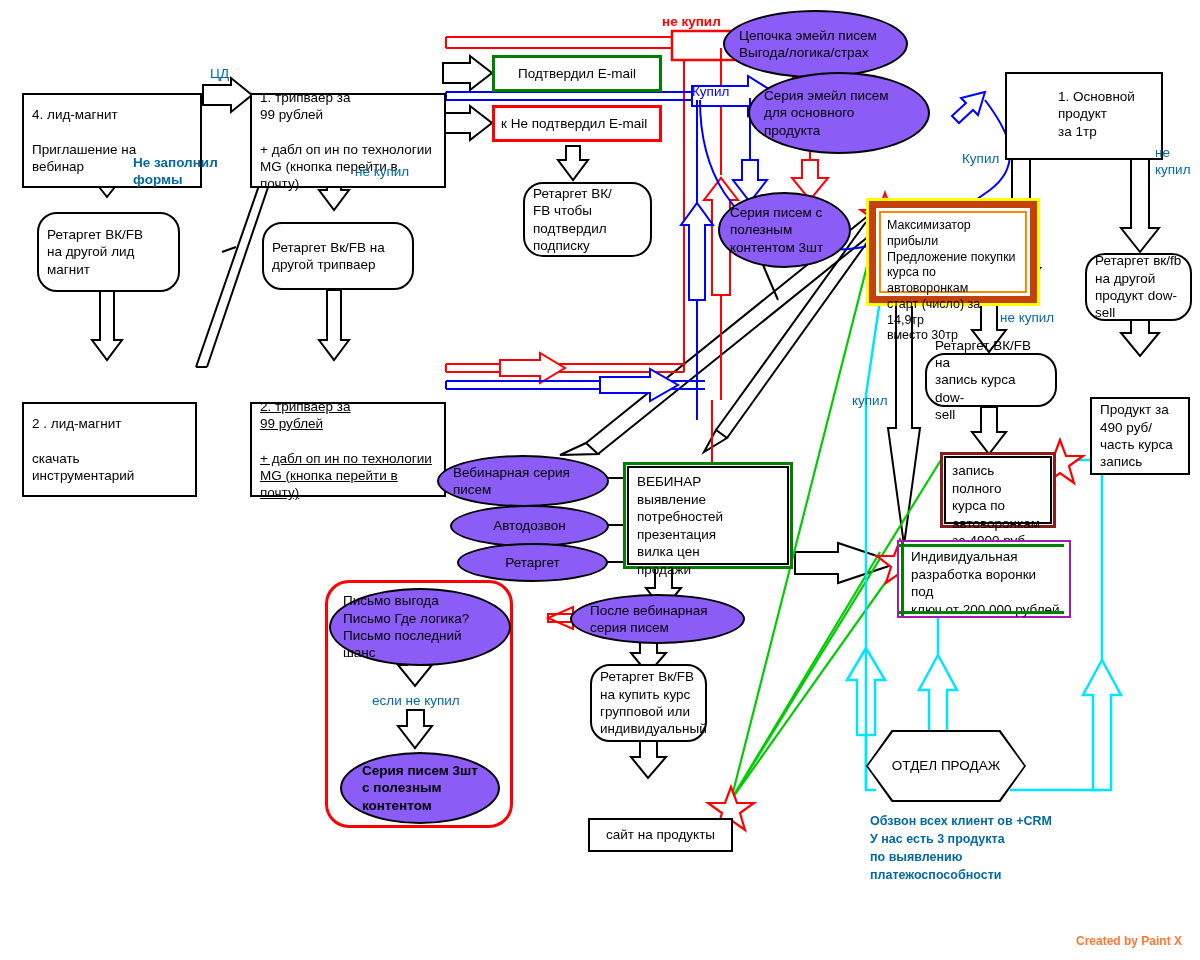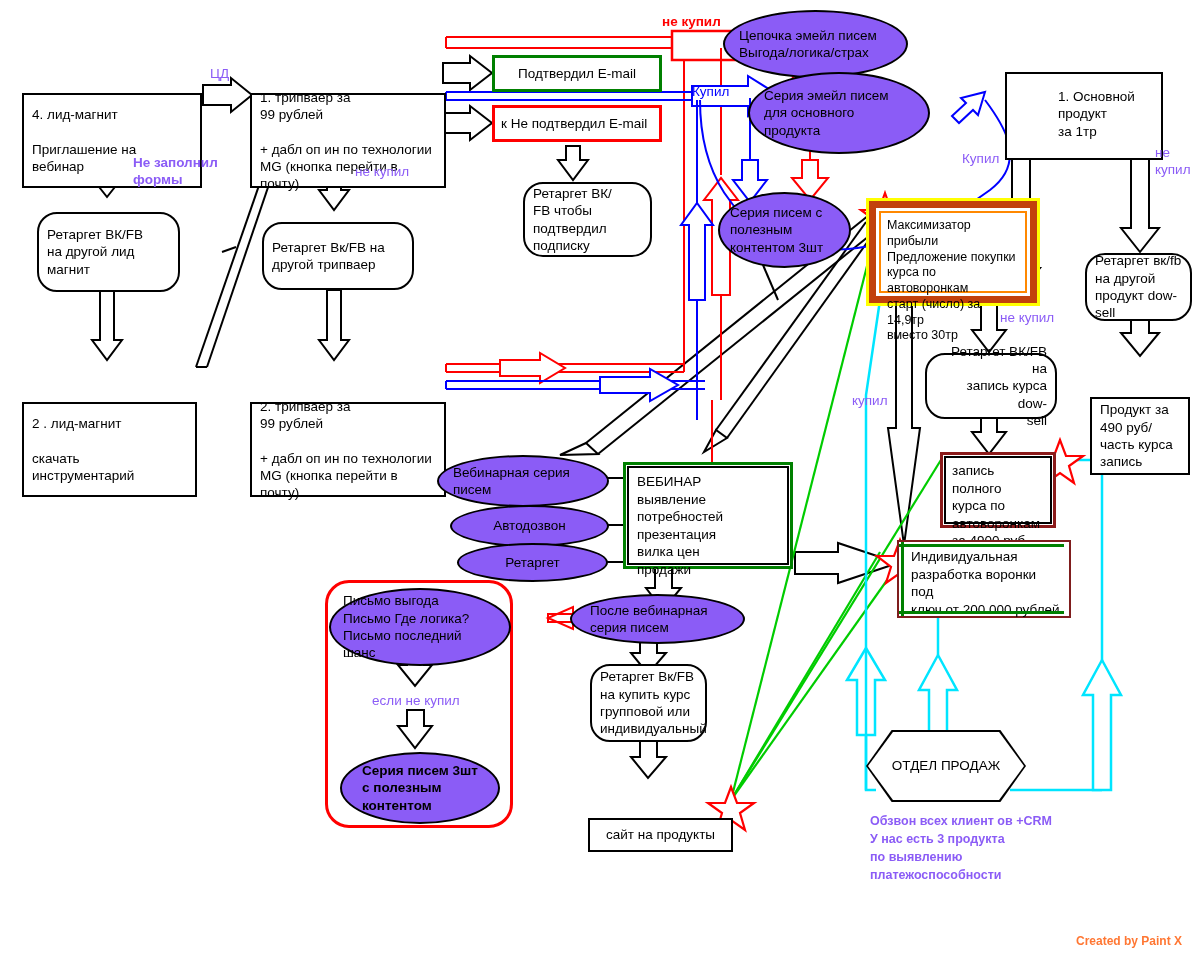--- a/index.html
+++ b/index.html
@@ -3,21 +3,21 @@
 <meta charset="utf-8">
 <style>
   html,body{margin:0;padding:0;background:#ffffff;}
   body{width:1200px;height:960px;overflow:hidden;font-family:"Liberation Sans",sans-serif;}
   #stage{position:relative;width:1200px;height:960px;background:#fff;}
   svg.layer{position:absolute;left:0;top:0;width:1200px;height:960px;pointer-events:none;}
   .node{position:absolute;box-sizing:border-box;background:#fff;}
   .rect{border:2px solid #000;margin-top:40px;}
   .txt{font-size:13.5px;color:#000;line-height:1.28;white-space:pre-line;}
   .pad{padding:6px 8px;}
-  .lbl{position:absolute;font-size:13.5px;color:#8b5cf6;white-space:pre-line;line-height:1.25;}
+  .lbl{position:absolute;font-size:13.5px;color:#0369a1;white-space:pre-line;line-height:1.25;}
   .lbl.b{font-weight:bold;}
   .lbl.red{color:#ff0000;}
   .ell{position:absolute;box-sizing:border-box;border:2px solid #000;border-radius:50%;
        background:#8b5cf6;display:flex;align-items:center;justify-content:center;}
   .ell .txt{width:100%;text-align:left;padding:0 14px;box-sizing:border-box;}
   .ell.ctr .txt{text-align:center;padding:0 6px;}
   .round{position:absolute;box-sizing:border-box;border:2px solid #000;border-radius:20px;background:#fff;}
   .hex{position:absolute;box-sizing:border-box;background:#fff;
        clip-path:polygon(16% 0,84% 0,100% 50%,84% 100%,16% 100%,0 50%);}
   .hexin{position:absolute;inset:2px;background:#fff;
@@ -203,21 +203,21 @@
 + дабл оп ин по технологии
 MG (кнопка перейти в
 почту)</div>
   </div>
 
   <div class="round" style="left:262px;top:222px;width:152px;height:68px;display:flex;align-items:center;">
     <div class="txt pad">Ретаргет Bк/FB на
 другой трипваер</div>
   </div>
 
-  <div class="node rect" style="left:250px;top:362px;width:196px;height:95px;display:flex;align-items:center;">
+  <div class="node rect" style="left:250px;top:362px;width:196px;height:95px;display:flex;align-items:center;text-decoration:underline;">
     <div class="txt pad">2. трипваер за
 99 рублей
 
 + дабл оп ин по технологии
 MG (кнопка перейти в
 почту)</div>
   </div>
 
   <div class="node bx-green" style="left:492px;top:55px;width:170px;height:37px;display:flex;align-items:center;justify-content:center;">
     <div class="txt">Подтвердил E-mail</div>
@@ -275,36 +275,36 @@
       <div style="position:absolute;inset:3px;border:2px solid #ff8800;background:#fff;">
         <div class="txt" style="padding:5px 6px;font-size:12.5px;line-height:1.26;">Максимизатор прибыли
 Предложение покупки
 курса по автоворонкам
 старт (число) за 14,9тр
 вместо 30тр</div>
       </div>
     </div>
   </div>
 
-  <div class="round" style="left:925px;top:353px;width:132px;height:66px;display:flex;align-items:center;text-align:right;">
+  <div class="round" style="left:925px;top:353px;width:132px;height:54px;display:flex;align-items:center;">
     <div class="txt" style="padding:0 8px;">Ретаргет ВК/FB на
 запись курса dow-
 sell</div>
   </div>
 
   <div class="node" style="left:940px;top:452px;width:116px;height:76px;border:3px solid #8b1a1a;">
     <div style="position:absolute;inset:1px;border:2px solid #000;background:#fff;">
       <div class="txt" style="padding:4px 6px;line-height:1.3;">запись полного
 курса по
 автоворонкам
 за 4900 руб</div>
     </div>
   </div>
 
-  <div class="node" style="left:897px;top:540px;width:174px;height:78px;border:2px solid #7f1d1d;">
+  <div class="node" style="left:897px;top:540px;width:174px;height:78px;border:2px solid #a21caf;">
     <div style="position:absolute;left:2px;top:0;bottom:0;width:3px;background:#008000;"></div>
     <div style="position:absolute;left:0;right:5px;top:2px;height:3px;background:#008000;"></div>
     <div style="position:absolute;left:0;right:5px;bottom:2px;height:3px;background:#008000;"></div>
     <div class="txt" style="padding:6px 8px 0 12px;line-height:1.3;">Индивидуальная
 разработка воронки под
 ключ от 200 000 рублей</div>
   </div>
 
   <div class="ell" style="left:437px;top:455px;width:172px;height:52px;">
     <div class="txt">Вебинарная серия

